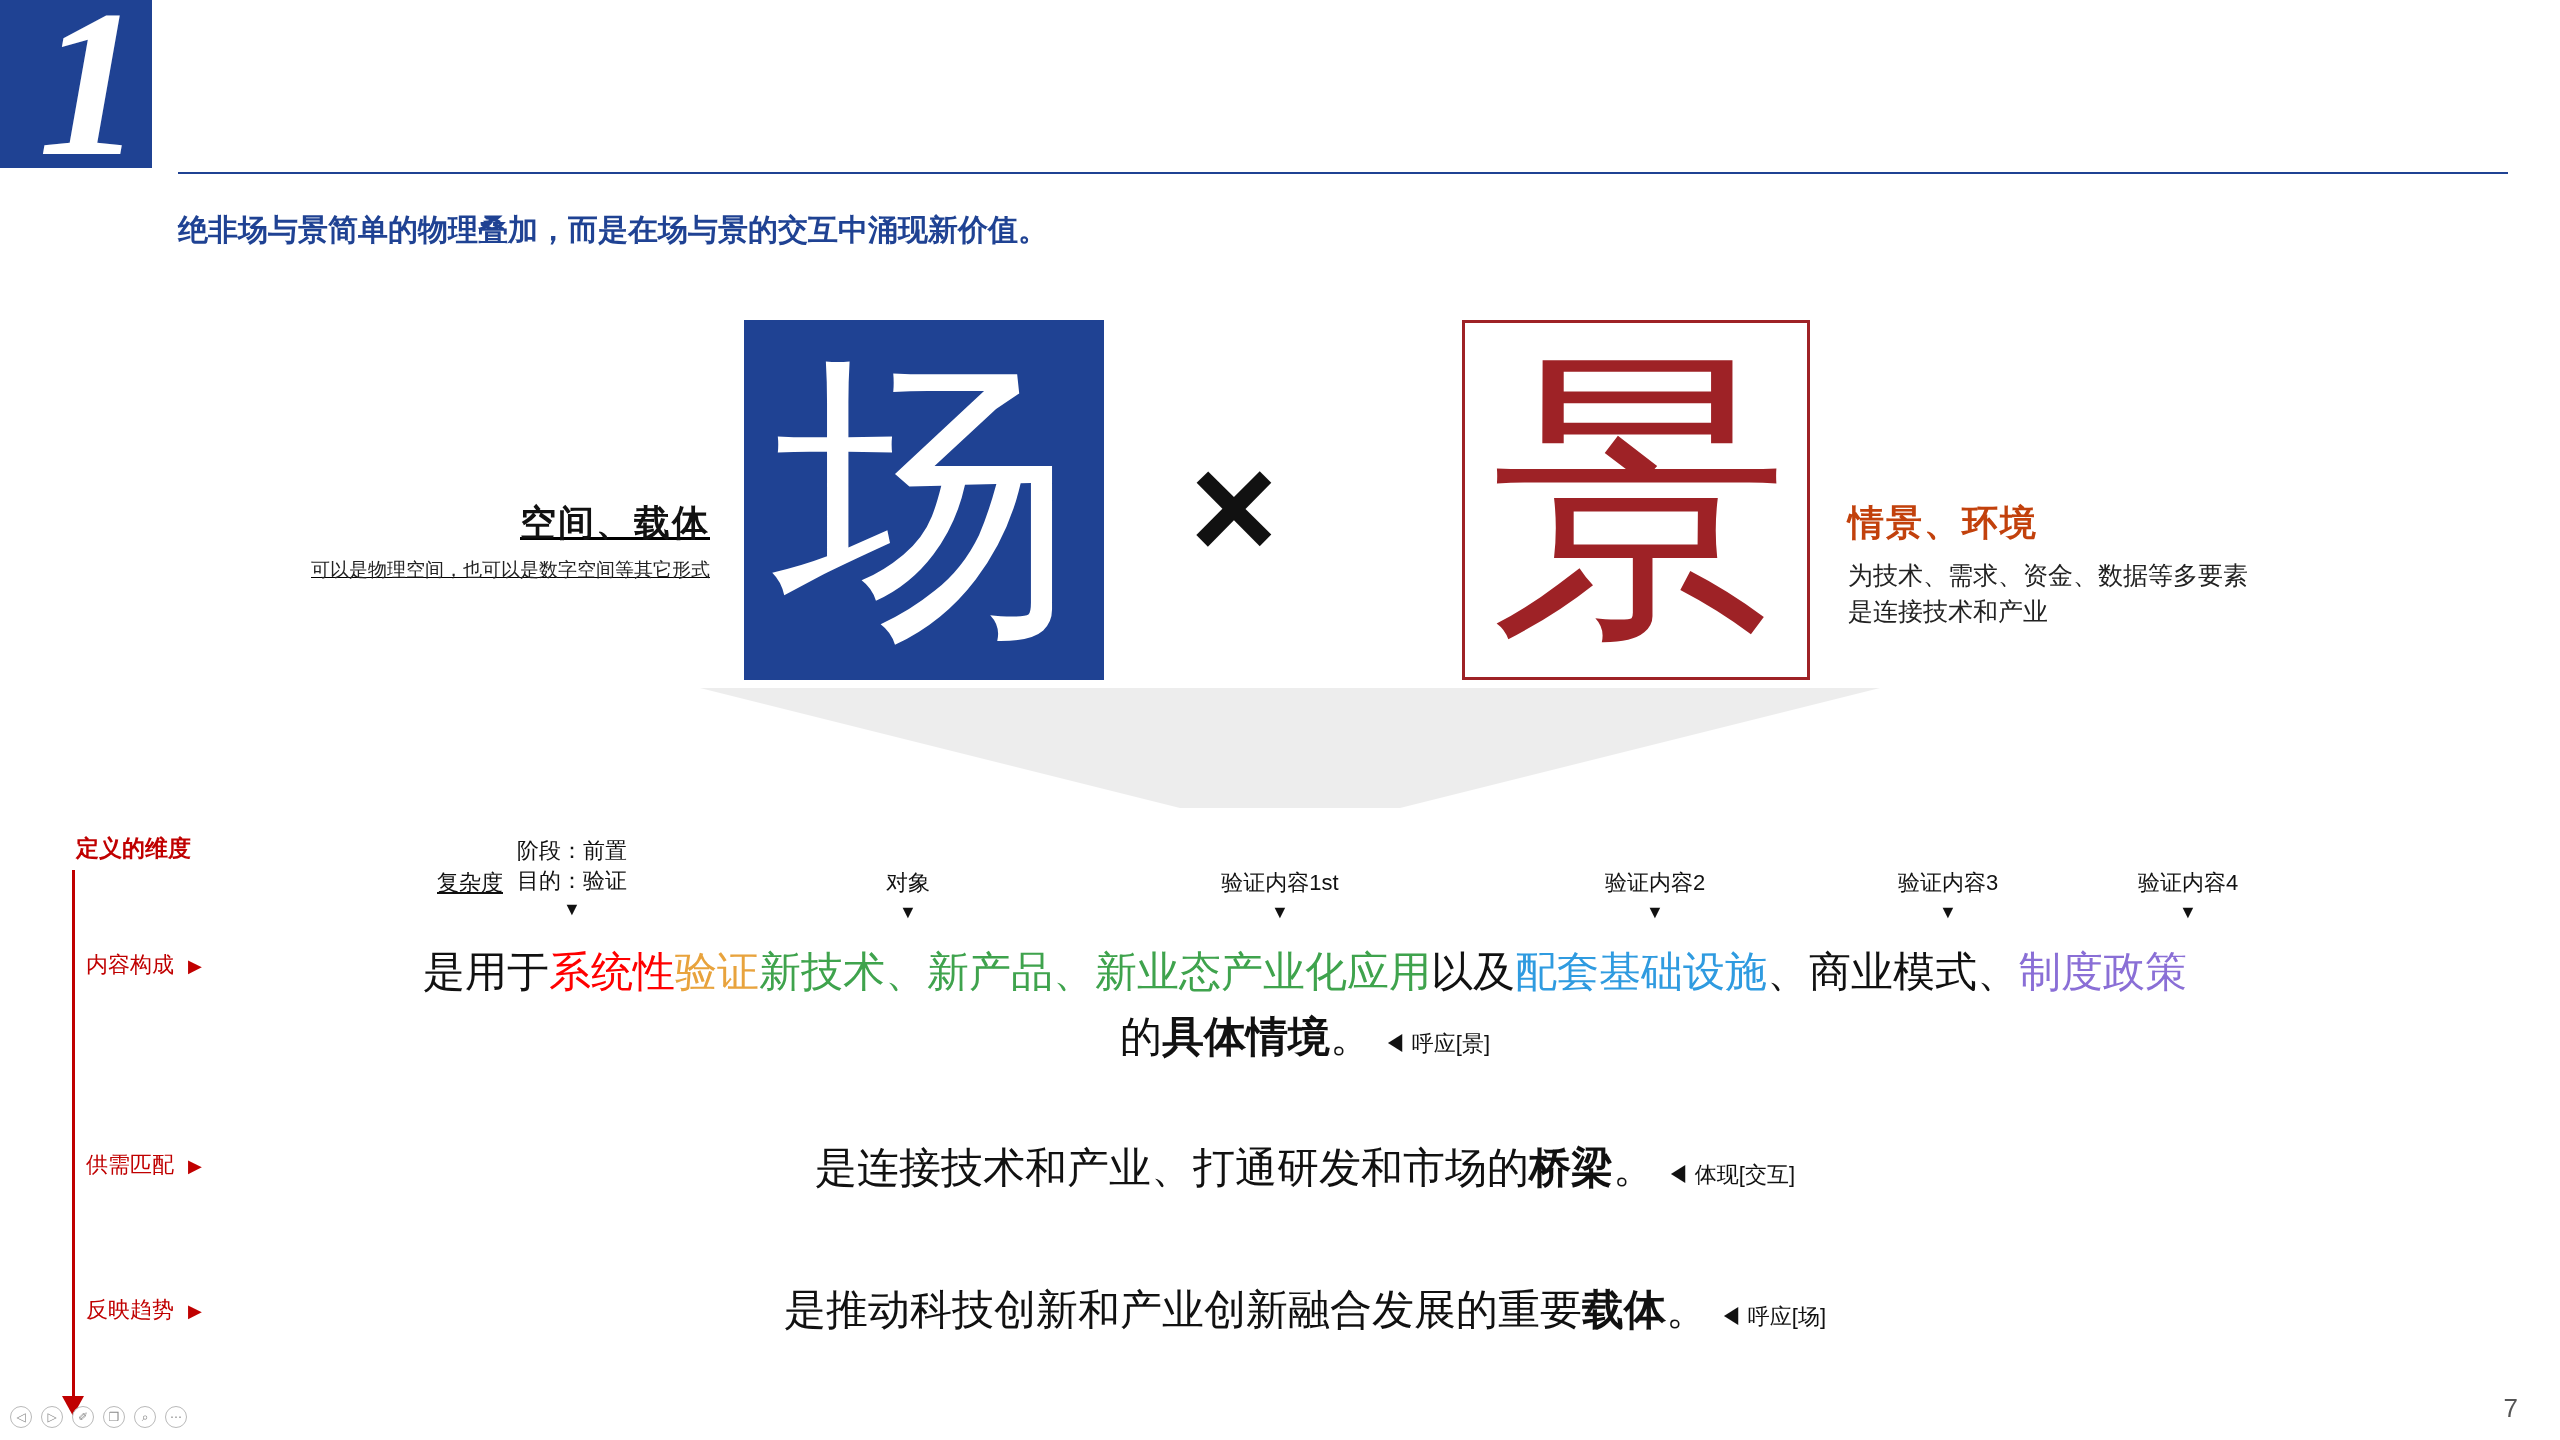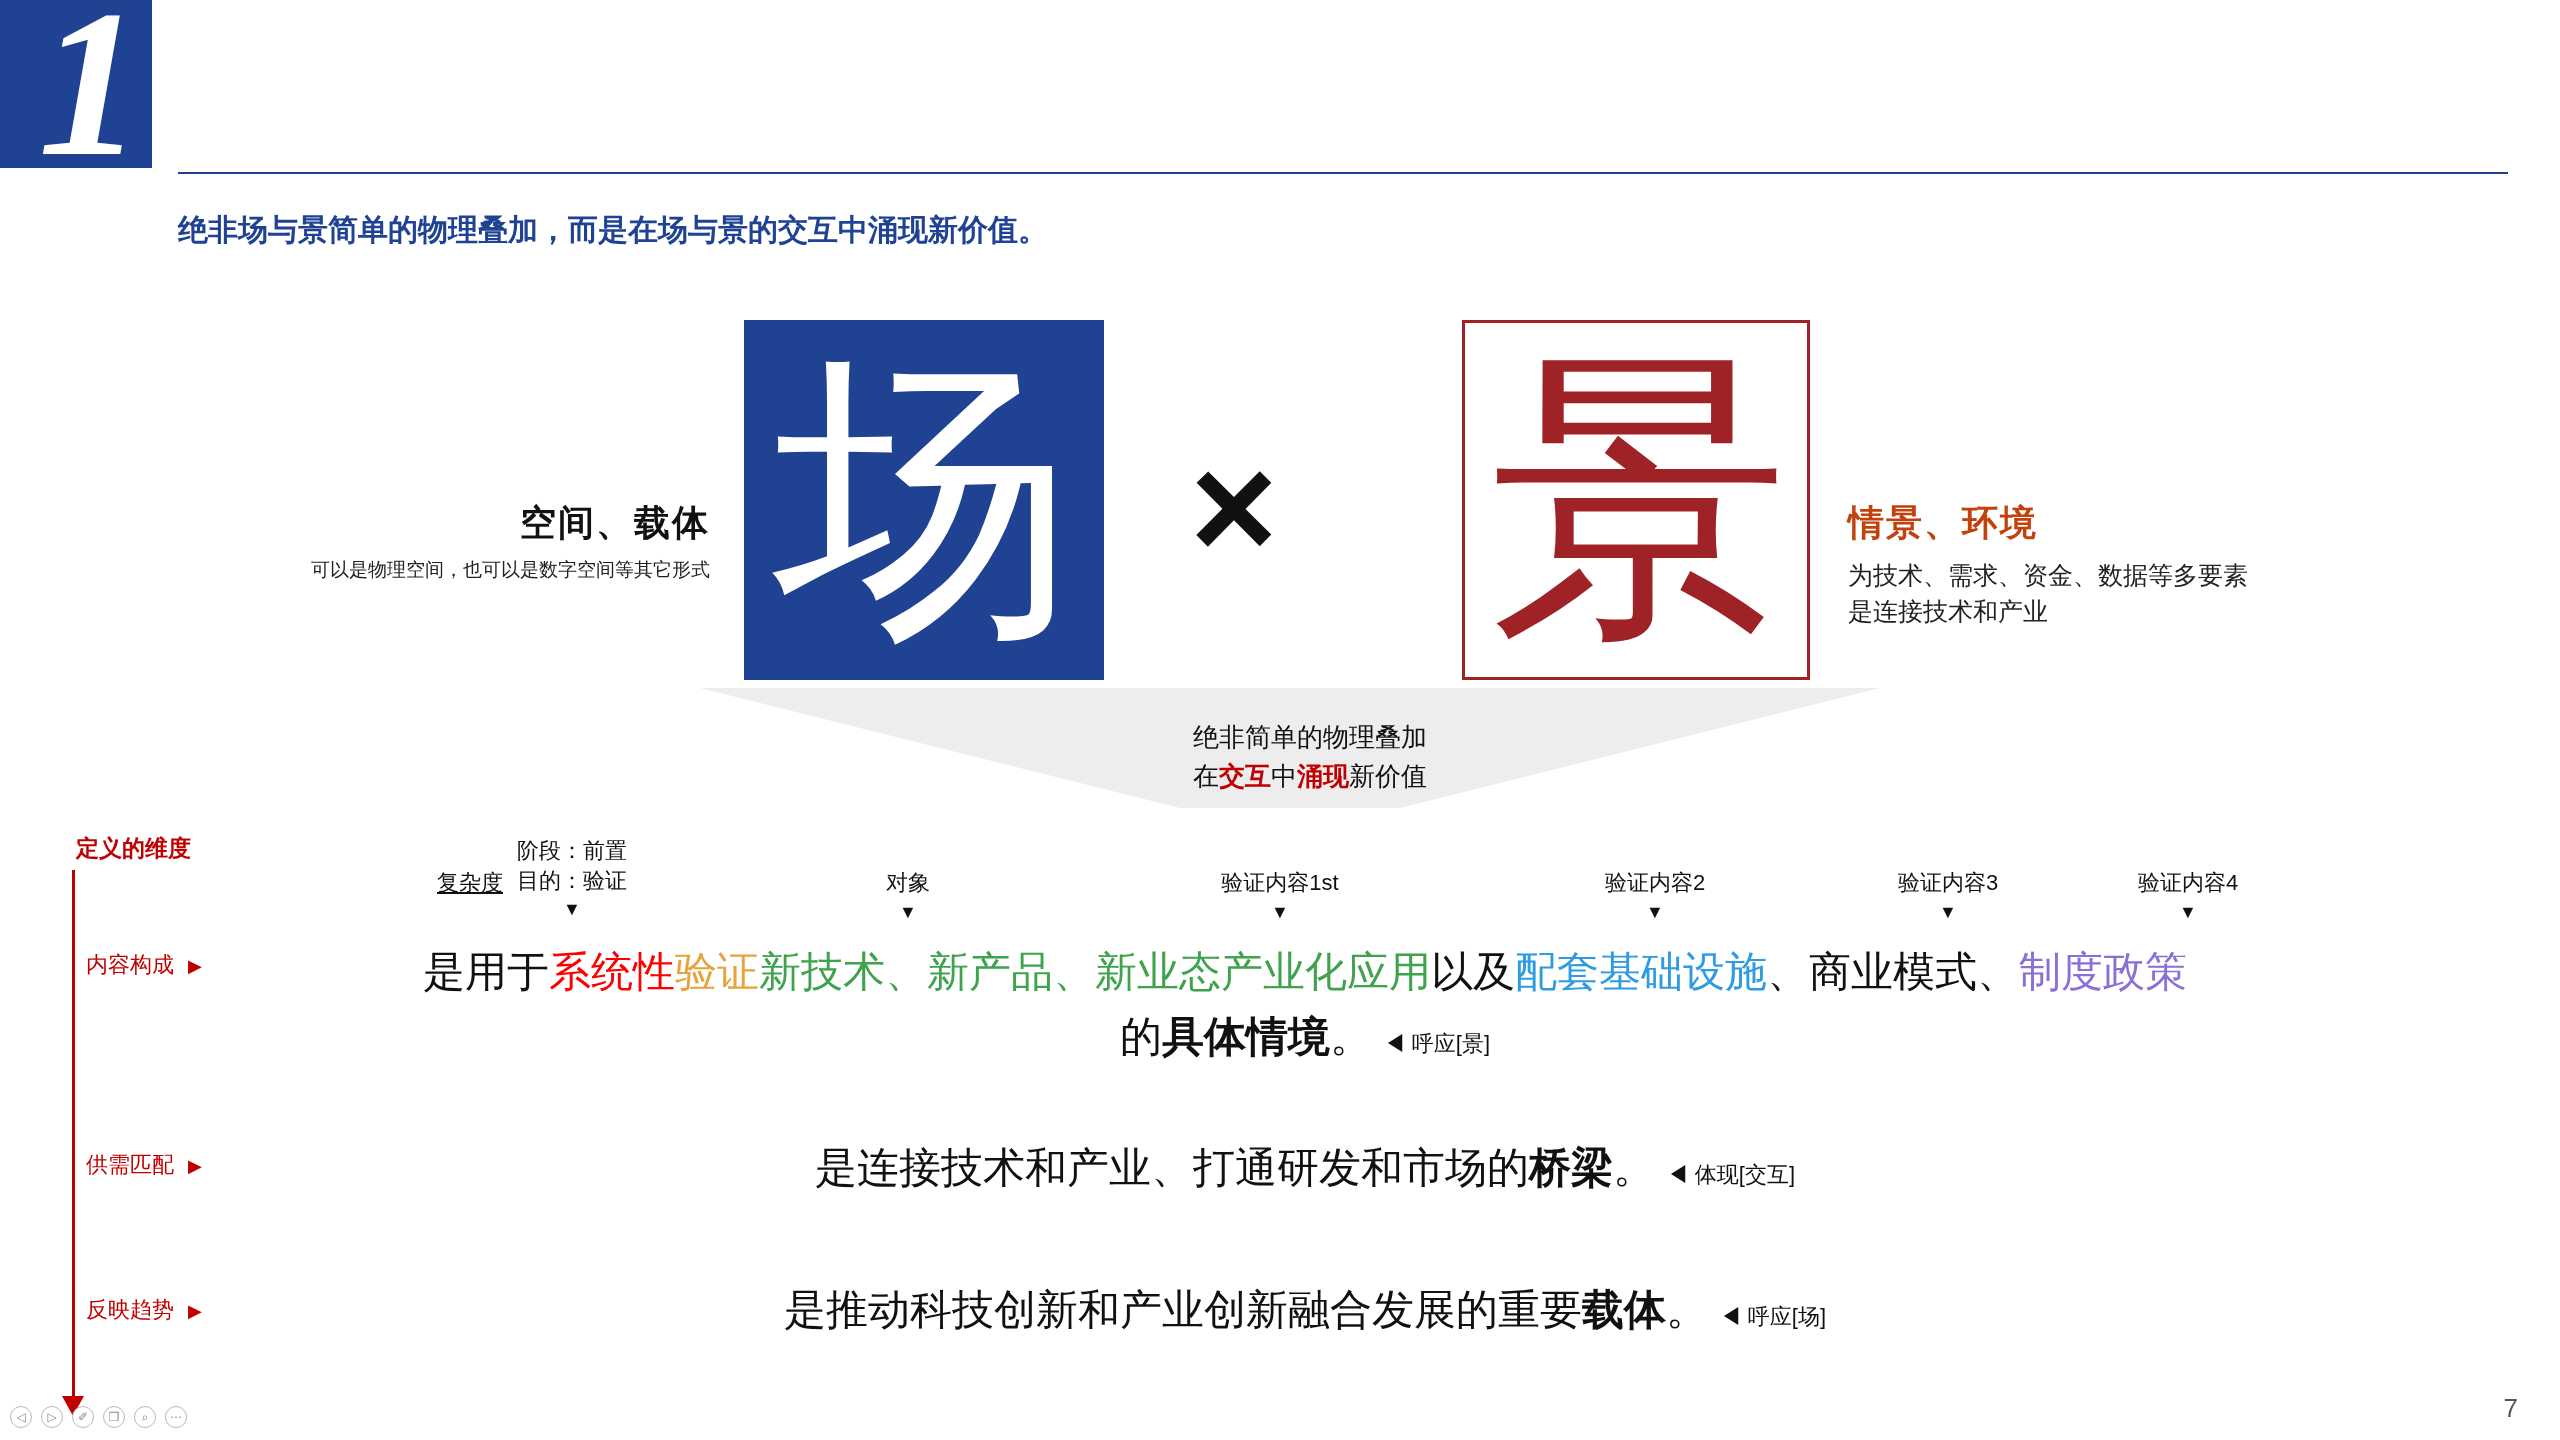--- a/index.html
+++ b/index.html
@@ -126,20 +126,21 @@
     color: #9E2226;
     font-weight: normal;
   }
 
   .left-label {
     position: absolute;
     left: 280px;
     top: 500px;
     width: 430px;
     text-align: right;
+    text-decoration: underline;
   }
   .left-label .big {
     font-size: 36px;
     font-weight: bold;
     color: #111111;
     letter-spacing: 2px;
     line-height: 1.3;
   }
   .left-label .small {
     margin-top: 10px;
@@ -371,26 +372,20 @@
     <div class="small">
       <div>为技术、需求、资金、数据等多要素</div>
       <div>是连接技术和产业</div>
     </div>
   </div>
 
   <svg class="funnel" viewBox="0 0 1180 120" preserveAspectRatio="none">
     <polygon points="0,0 1180,0 700,120 480,120" fill="#EDEDED"></polygon>
   </svg>
 
-  <div class="funnel-caption">
-    <div>绝非简单的物理叠加</div>
-    <div>
-      <span>在</span><span class="hl-red">交互</span><span>中</span><span class="hl-red">涌现</span><span>新价值</span>
-    </div>
-  </div>
 
   <div class="dim-title">定义的维度</div>
   <div class="axis-line"></div>
   <div class="axis-arrow"></div>
 
   <div class="dim-item" style="left:86px; top:950px;">
     <span>内容构成</span><span class="tri">▶</span>
   </div>
   <div class="dim-item" style="left:86px; top:1150px;">
     <span>供需匹配</span><span class="tri">▶</span>

